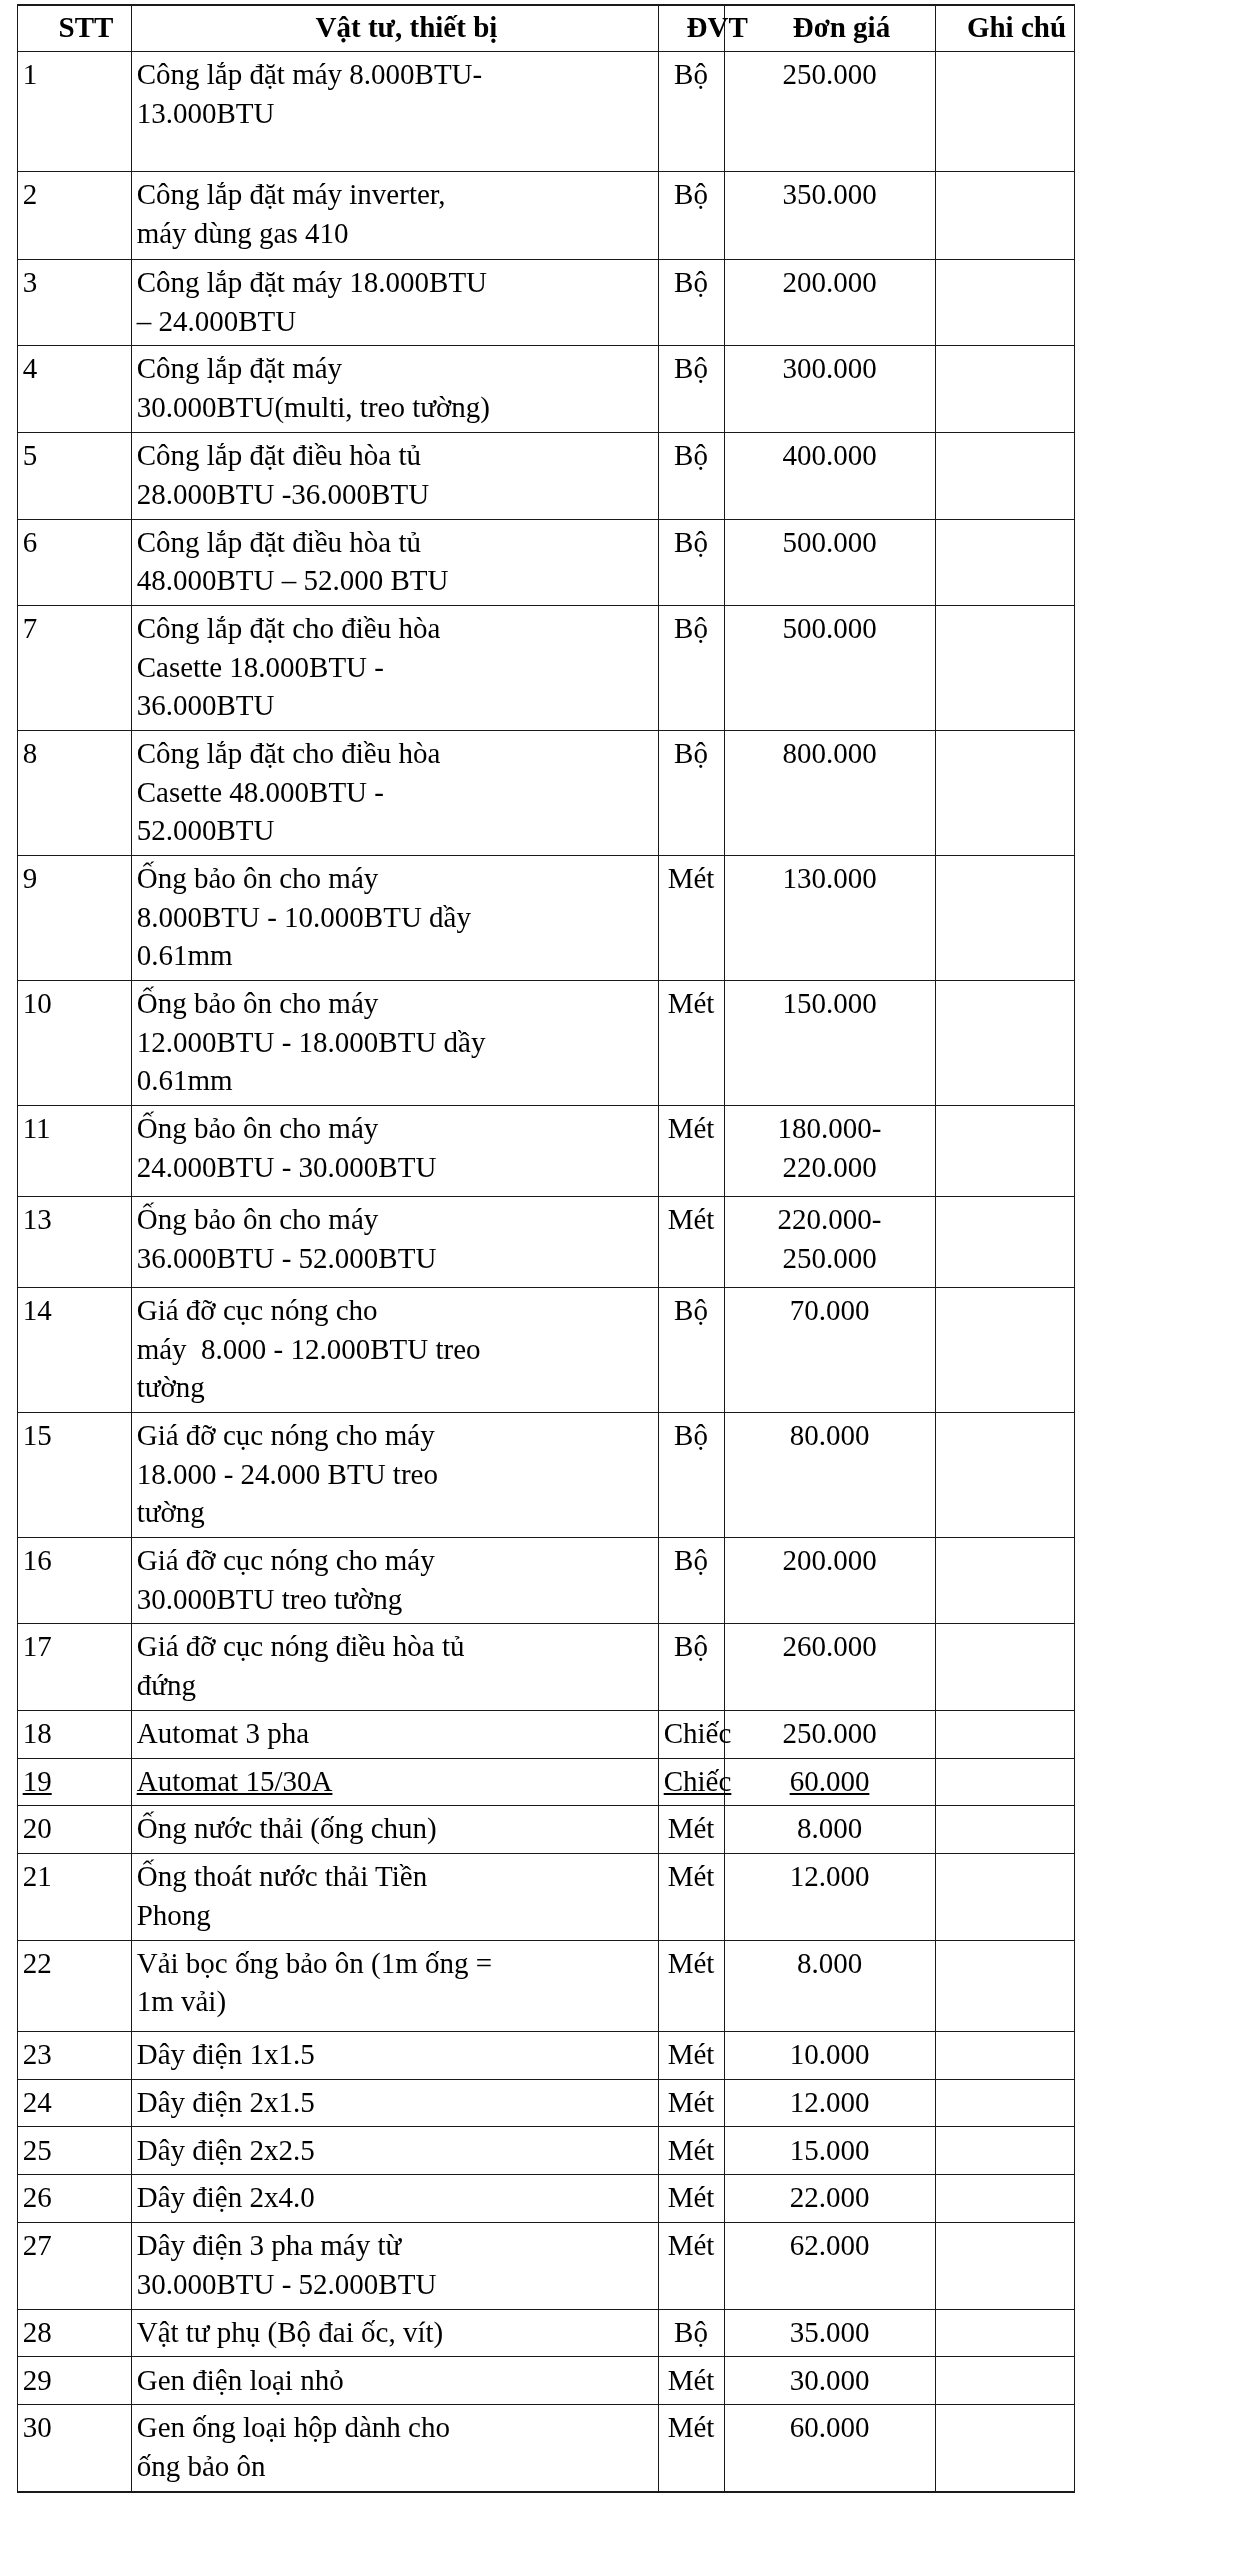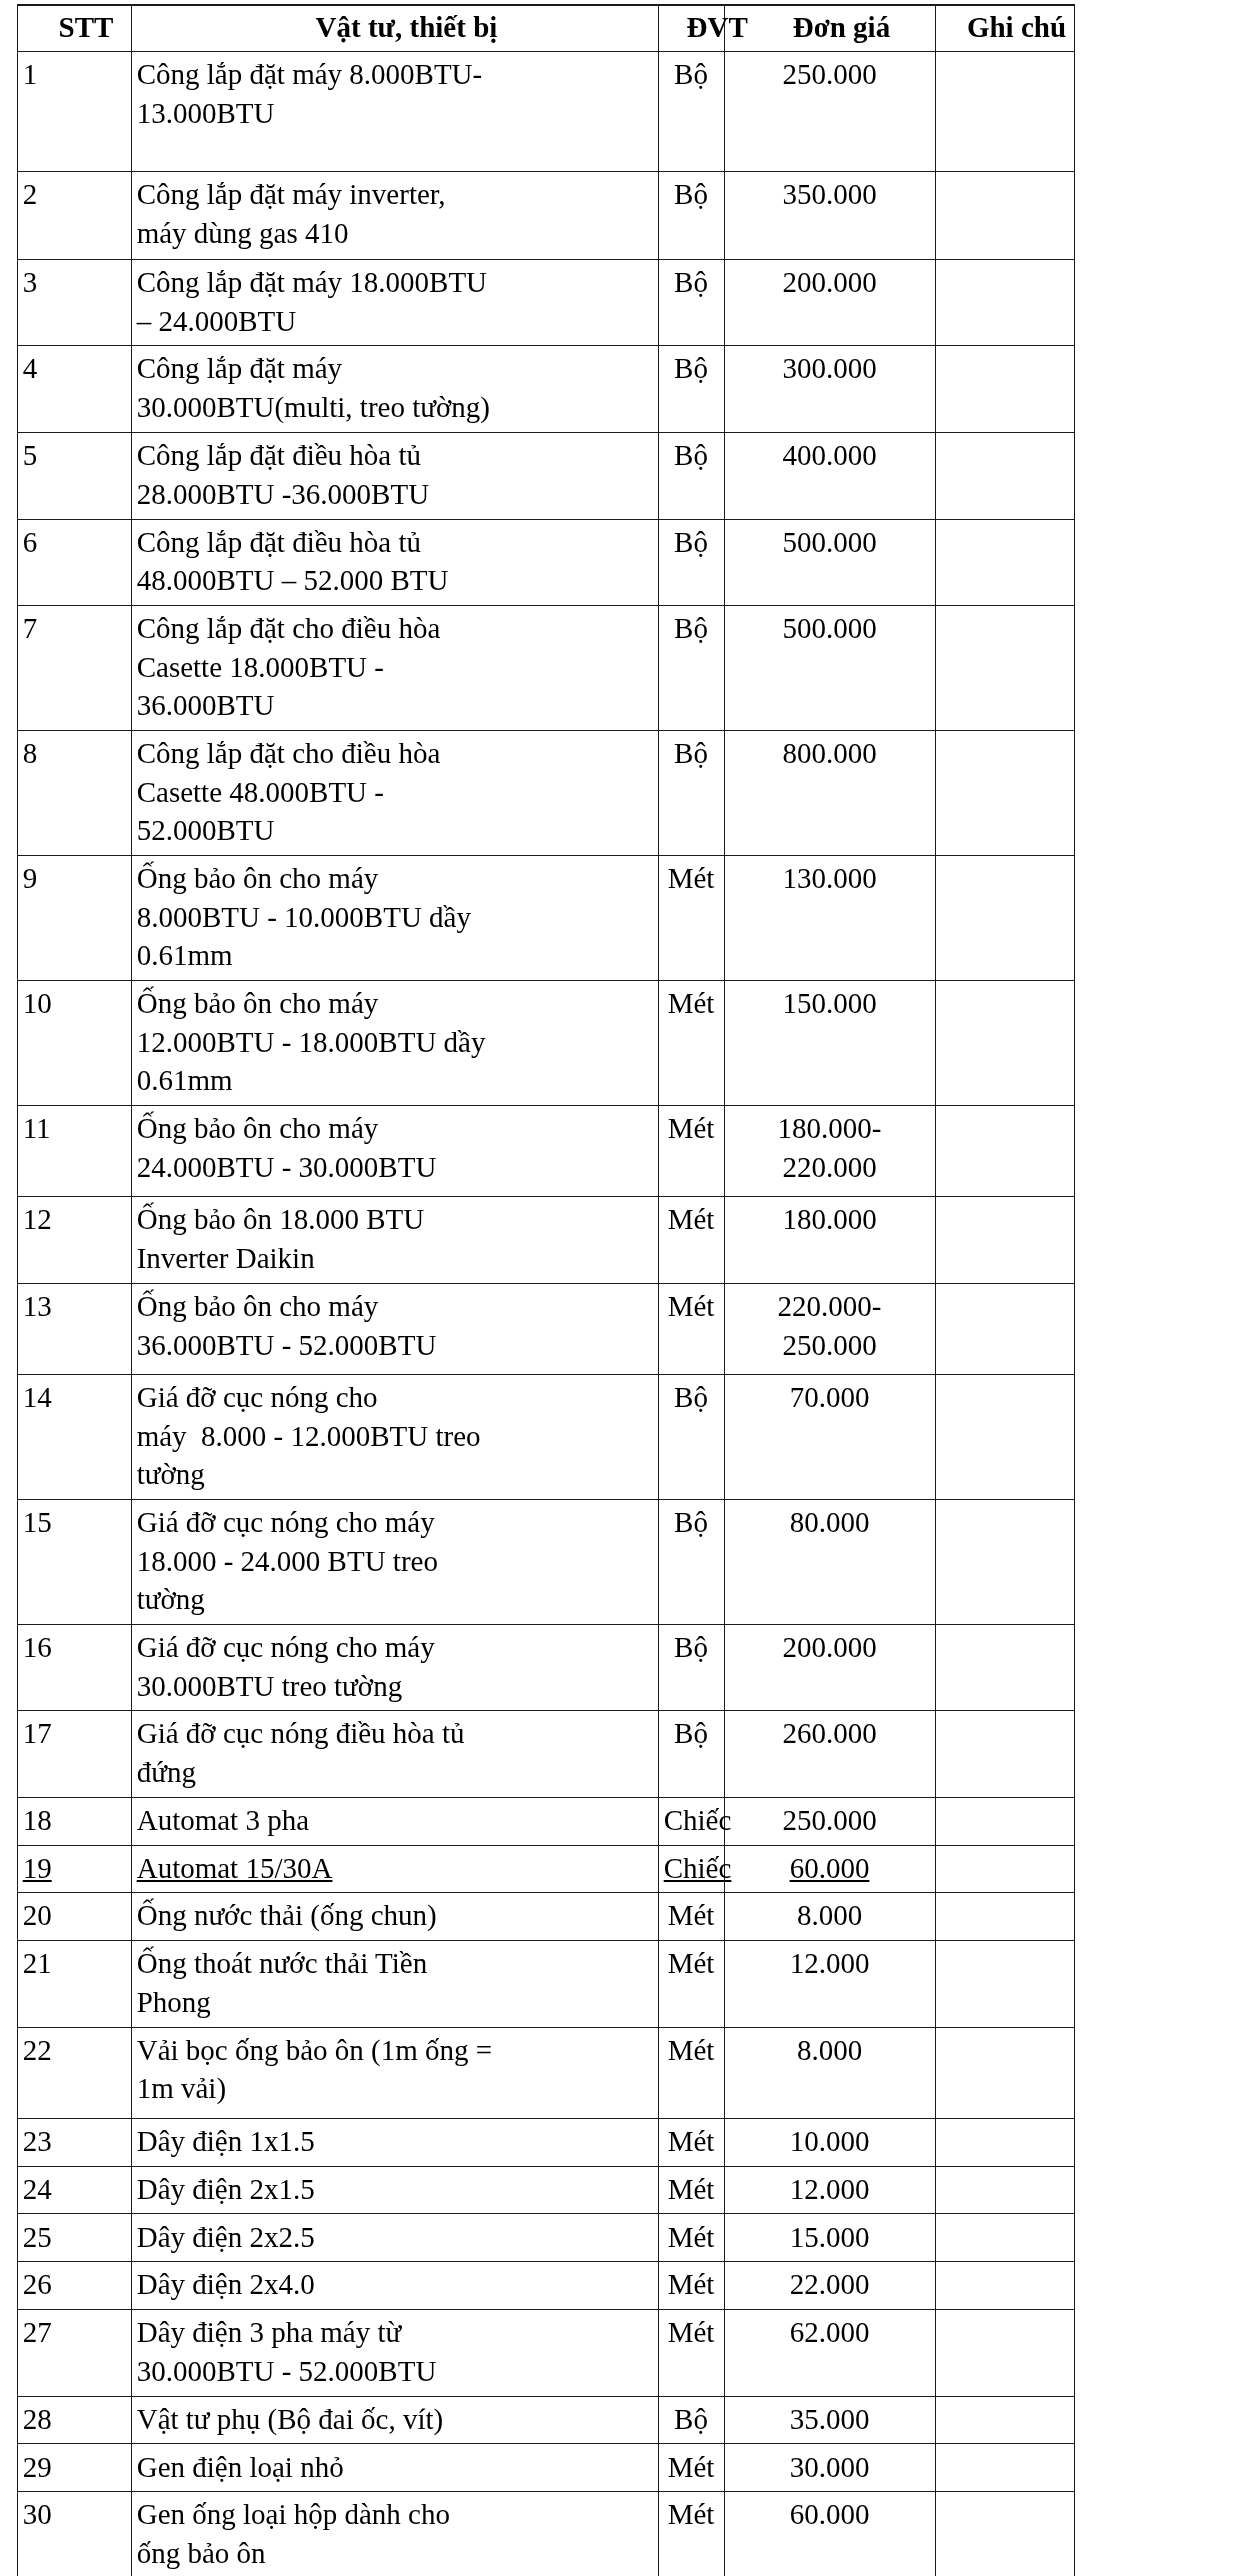--- a/index.html
+++ b/index.html
@@ -206,28 +206,20 @@
           </tr>
           <tr style="height: 91px; margin-top: 38px;">
             <td class="cell-stt">11</td>
             <td class="cell-desc">Ống bảo ôn cho máy
 24.000BTU - 30.000BTU</td>
             <td class="cell-dvt">Mét</td>
             <td class="cell-price">180.000-
 220.000</td>
             <td class="cell-note"></td>
           </tr>
-          <tr style="height: 87px;">
-            <td class="cell-stt">12</td>
-            <td class="cell-desc">Ống bảo ôn 18.000 BTU
-Inverter Daikin</td>
-            <td class="cell-dvt">Mét</td>
-            <td class="cell-price">180.000</td>
-            <td class="cell-note"></td>
-          </tr>
           <tr style="height: 91px;">
             <td class="cell-stt">13</td>
             <td class="cell-desc">Ống bảo ôn cho máy
 36.000BTU - 52.000BTU</td>
             <td class="cell-dvt">Mét</td>
             <td class="cell-price">220.000-
 250.000</td>
             <td class="cell-note"></td>
           </tr>
           <tr style="height: 120px;">

